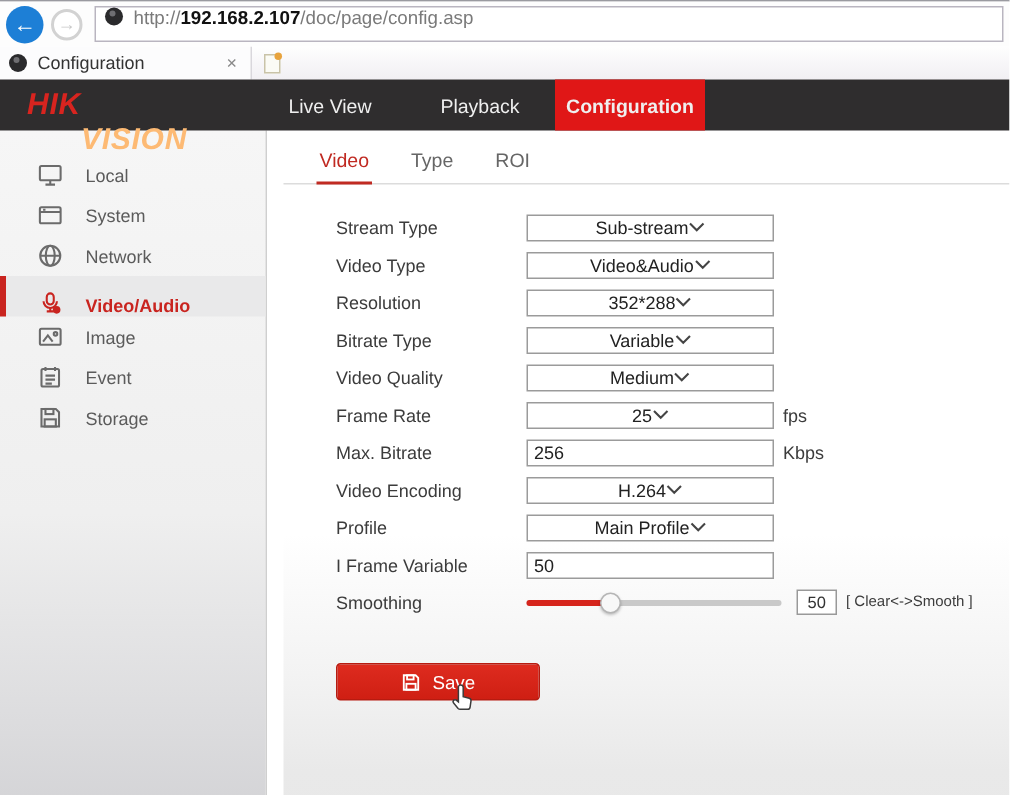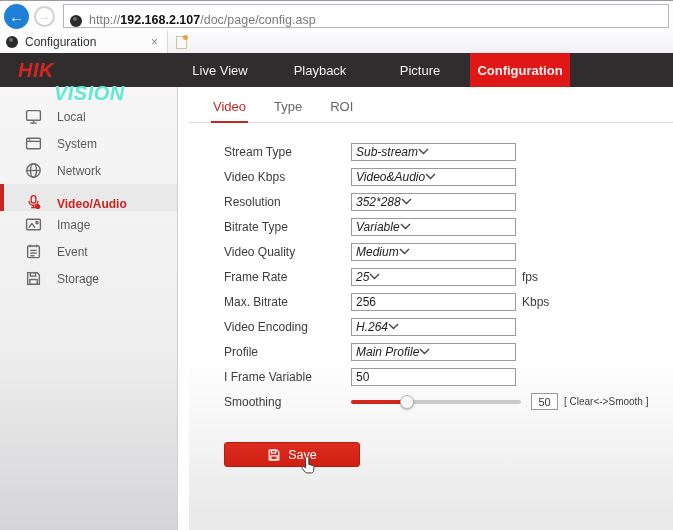--- a/index.html
+++ b/index.html
@@ -7,37 +7,37 @@
   body {
     font-family:"Liberation Sans", sans-serif;
     font-size:12px; color:#333; background:#fff; overflow:hidden;
     border-top:1px solid #9a9aa0;
   }
   
   .browser-toolbar{ height:30px; background:#fdfdfd; position:relative; display:flex; align-items:center; }
   .nav-btn{ border-radius:50%; display:flex; align-items:center; justify-content:center; flex:0 0 auto; }
   .back-btn{ width:25px; height:25px; background:#1d7fd6; color:#fff; margin-left:4px; font-size:15px; cursor:pointer;}
   .fwd-btn{ width:21px; height:21px; background:#fff; border:2px solid #d2d2d2; color:#c9c9c9; margin-left:5px; font-size:12px;}
-  .url-box{ flex:1; height:24px; margin:0 4px 0 8px; border:1px solid #b9b5c0; background:#fff; display:flex; align-items:flex-end; padding:0 6px; gap:7px; }
+  .url-box{ flex:1; height:24px; margin:0 4px 0 8px; border:1px solid #b9b5c0; background:#fff; display:flex; align-items:flex-start; padding:0 6px; gap:7px; }
   .favicon{ width:12px; height:12px; border-radius:50%; background:#2a2a2c; position:relative; flex:0 0 auto;}
   .favicon::after{ content:""; position:absolute; left:3px; top:2px; width:4px; height:4px; border-radius:50%; background:#6e6e72;}
   .url-text{ white-space:nowrap; font-size:12.5px; color:#7a7a7a; }
   .url-text b{ color:#111; font-weight:700; }
   
   .tab-bar{ height:22px; background:linear-gradient(180deg,#fefefe,#f1eff3); display:flex; align-items:stretch; }
   .browser-tab{ width:168px; background:#fcfcfd; border-right:1px solid #d9d7dc; display:flex; align-items:center; padding:0 6px; gap:7px; cursor:pointer;}
   .tab-title{ flex:1; color:#333; font-size:12px; white-space:nowrap; overflow:hidden;}
   .tab-close{ color:#8a8a8a; font-size:12px; padding:0 3px; cursor:pointer;}
   .newtab-btn{ width:26px; display:flex; align-items:center; justify-content:center; cursor:pointer;}
   .newtab-page{ width:11px; height:13px; background:#fbfbf5; border:1px solid #c9c3a8; position:relative;}
   .newtab-page::after{ content:""; position:absolute; right:-2px; top:-2px; width:5px; height:5px; border-radius:50%; background:#e8a33d;}
   
   .app-header{ height:34px; background:#2f2d2e; display:flex; align-items:stretch; position:relative;}
   .logo{ display:flex; align-items:center; padding-left:18px; width:170px; font-style:italic; font-weight:700; font-size:20px; letter-spacing:.5px;}
-  .logo .hik{ color:#d8241f; } .logo .vision{ color:#5eead4;margin-top:46px; }
+  .logo .hik{ color:#d8241f; } .logo .vision{ color:#fdba74;margin-top:46px; }
   .app-nav{ display:flex; }
   .app-nav .nav-item{ width:100px; display:flex; align-items:center; justify-content:center; color:#efefef; font-size:13px; cursor:pointer;}
   .app-nav .nav-item.active{ background:#e01717; font-weight:700; }
   
   .page-body{ display:flex; height:464px;gap:11px; }
   .sidebar{ width:178px; flex:0 0 auto; border-right:1px solid #cfcfcf;
     background:linear-gradient(180deg,#f6f6f6 0%,#efefef 55%,#dcdcde 85%,#d2d2d5 100%); padding-top:16px;}
   .side-item{ height:27px; display:flex; align-items:center; gap:15px; padding-left:21px; color:#5b5b5b; cursor:pointer; border-left:4px solid transparent;}
   .side-item .ic{ width:17px; height:17px; display:flex; align-items:center; justify-content:center; color:#6b6b6b;}
   .side-item.active{ background:#e9e9ea; border-left:4px solid #c9241f; color:#c9241f; font-weight:700;align-items:flex-end;}
@@ -45,21 +45,21 @@
   .main{ flex:1; background:linear-gradient(180deg,#ffffff 0%,#ffffff 58%,#f3f3f3 78%,#e9e9e9 92%,#e8e8e8 100%); }
   
   .content-tabs{ display:flex; gap:24px; padding:10px 0 0 22px; border-bottom:1px solid #dcdcdc; }
   .ctab{ padding:2px 2px 7px; color:#666; font-size:13px; cursor:pointer; margin-bottom:-1px;}
   .ctab.active{ color:#c02a22; font-weight:400; border-bottom:2px solid #c02a22; }
   
   .form{ margin:16px 0 0 35px; }
   .form-row{ height:25px; display:flex; align-items:center; }
   .f-label{ width:127px; color:#3c3c3c; flex:0 0 auto; }
   .select,.tinput{ width:165px; height:18px; border:1px solid #9b9b9b; background:#fff; display:flex; align-items:center; padding:0 4px; color:#222; }
-  .select{ justify-content:flex-start; cursor:pointer;font-style:italic; }
+  .select{ justify-content:center; cursor:pointer; }
   .tinput{ cursor:text; }
   .suffix{ margin-left:6px; color:#3c3c3c; }
   .chev{ flex:0 0 auto; }
   
   .slider-wrap{ display:flex; align-items:center; }
   .slider{ position:relative; width:170px; height:14px; cursor:pointer;}
   .slider .track{ position:absolute; top:5px; left:0; right:0; height:4px; background:#c9c9c9; border-radius:2px;}
   .slider .fill{ position:absolute; top:5px; left:0; width:33%; height:4px; background:#d6251c; border-radius:2px;}
   .slider .thumb{ position:absolute; top:0; left:calc(33% - 7px); width:14px; height:14px; border-radius:50%; background:#f8f8f8; border:1px solid #b5b5b5; box-shadow:0 1px 2px rgba(0,0,0,.25);}
   .slider-val{ width:27px; height:17px; border:1px solid #999; margin-left:10px; text-align:center; line-height:16px; font-size:11px; background:#fff;}
@@ -94,21 +94,20 @@
 </div>
 
 <div class="app-header">
   <div class="logo">
       <span class="hik">HIK</span>
       <span class="vision">VISION</span>
     </div>
   <div class="app-nav">
     <div class="nav-item">Live View</div>
     <div class="nav-item">Playback</div>
-    <div class="nav-item">Picture</div>
     <div class="nav-item active">Configuration</div>
   </div>
 </div>
 
 <div class="page-body">
 
   <div class="sidebar">
 
     <div class="side-item">
       <span class="ic">
@@ -207,21 +206,21 @@
         <div class="f-label">Stream Type</div>
         <div class="select">
           <span>Sub-stream</span>
           <svg class="chev" width="11" height="7" viewBox="0 0 11 7" fill="none" stroke="#444" stroke-width="1.4">
               <polyline points="1,1 5.5,5.5 10,1"></polyline>
             </svg>
         </div>
       </div>
 
       <div class="form-row">
-        <div class="f-label">Video Kbps</div>
+        <div class="f-label">Video Type</div>
         <div class="select">
           <span>Video&amp;Audio</span>
           <svg class="chev" width="11" height="7" viewBox="0 0 11 7" fill="none" stroke="#444" stroke-width="1.4">
               <polyline points="1,1 5.5,5.5 10,1"></polyline>
             </svg>
         </div>
       </div>
 
       <div class="form-row">
         <div class="f-label">Resolution</div>

